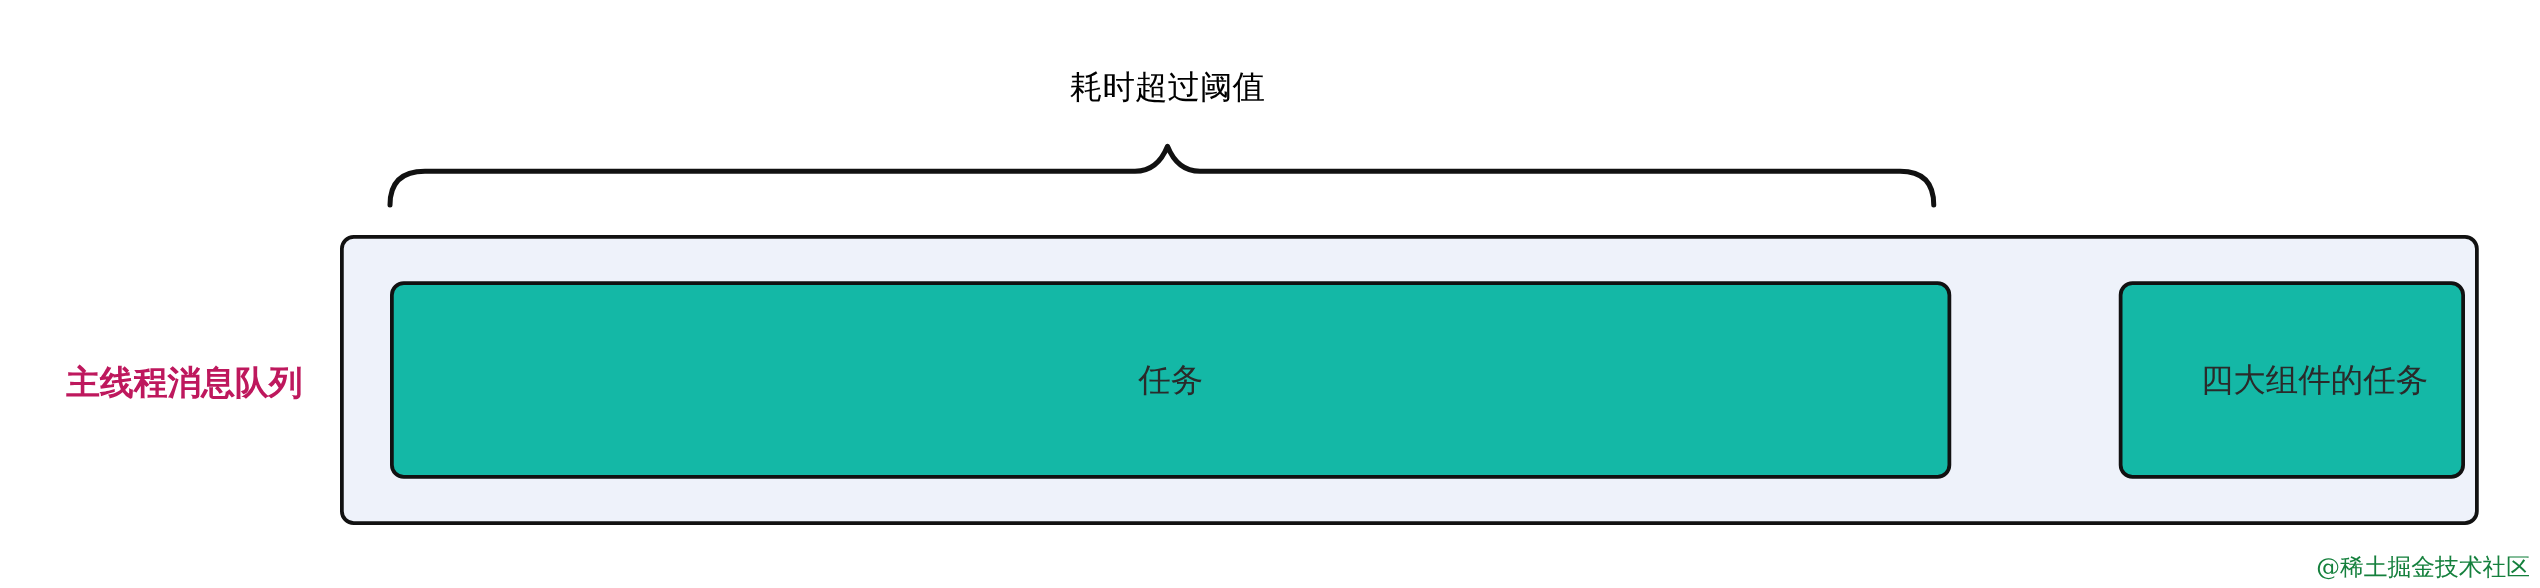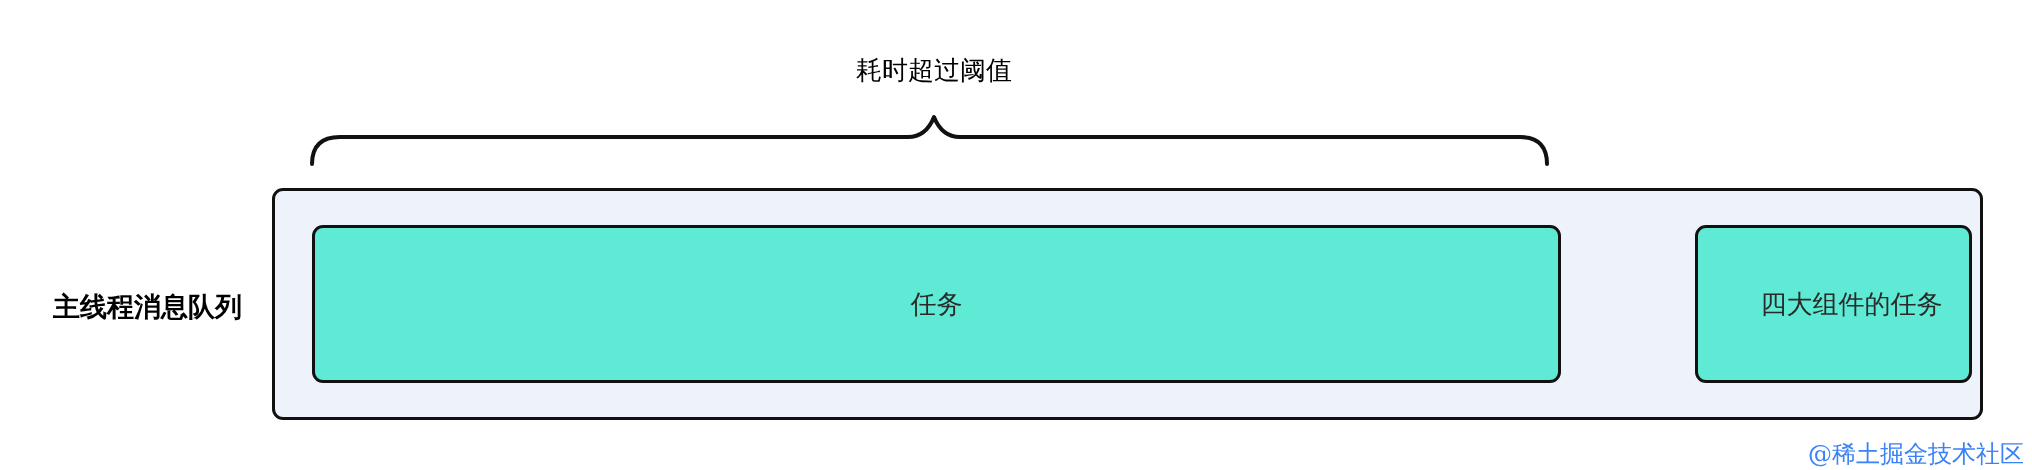--- a/index.html
+++ b/index.html
@@ -35,37 +35,37 @@
     }
 
     .row-label {
       left: 40px;
       top: 287px;
       width: 215px;
       text-align: center;
       font-size: 27px;
       line-height: 40px;
       font-weight: bold;
-      color: #000000;
+      color: #be185d;
       white-space: nowrap;
     }
 
     .queue-box {
       left: 272px;
       top: 188px;
       width: 1705px;
       height: 226px;
       background: #eef2fa;
       border: 3.5px solid #111111;
       border-radius: 11px;
       box-sizing: content-box;
     }
 
     .task-box {
-      background: #5eead4;
+      background: #14b8a6;
       border: 3.5px solid #111111;
       border-radius: 11px;
       display: flex;
       align-items: center;
       justify-content: center;
       font-size: 26px;
       color: #2a2a2a;
       white-space: nowrap;
     }
     .task-main {
@@ -79,23 +79,23 @@
       top: 225px;
       width: 235px;
       height: 152px;
       padding-left: 36px;
     }
 
     .watermark {
       right: 8px;
       top: 441px;
       font-family: "DejaVu Serif", "Liberation Serif", serif;
-      font-size: 24px;
+      font-size: 19px;
       line-height: 26px;
-      color: #3b82f6;
+      color: #15803d;
       white-space: nowrap;
     }
   </style>
 </head>
 <body>
 
 <svg class="abs brace-svg" viewBox="0 0 2032 470" xmlns="http://www.w3.org/2000/svg">
   <path d="M 312 164 Q 312 137 340 137 L 908 137 Q 926 137 934 117 Q 942 137 960 137 L 1520 137 Q 1547 137 1547 164" fill="none" stroke="#111111" stroke-width="4" stroke-linecap="round" stroke-linejoin="round"></path>
 </svg>
 

